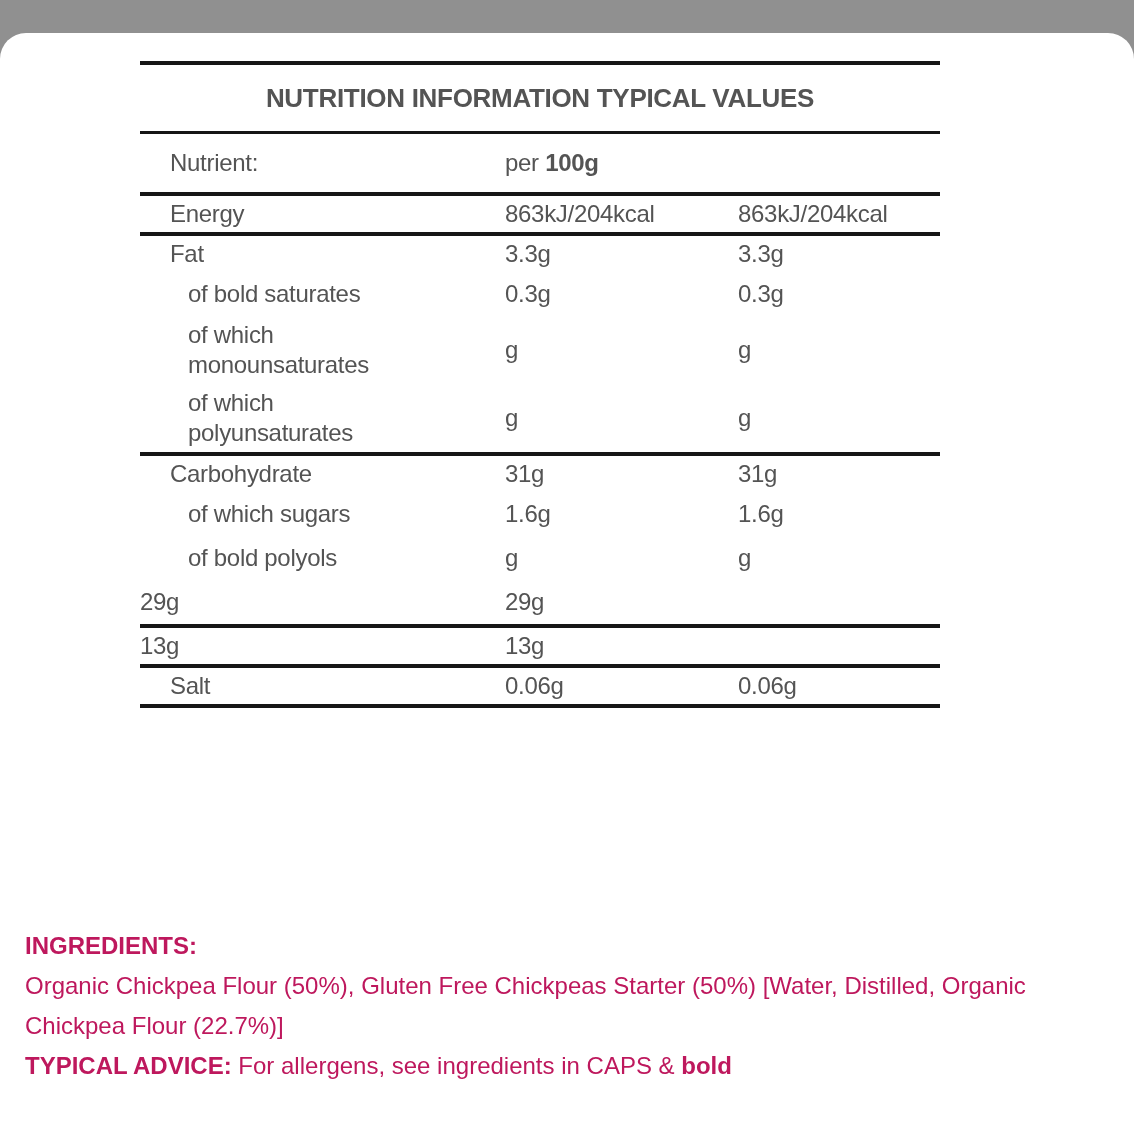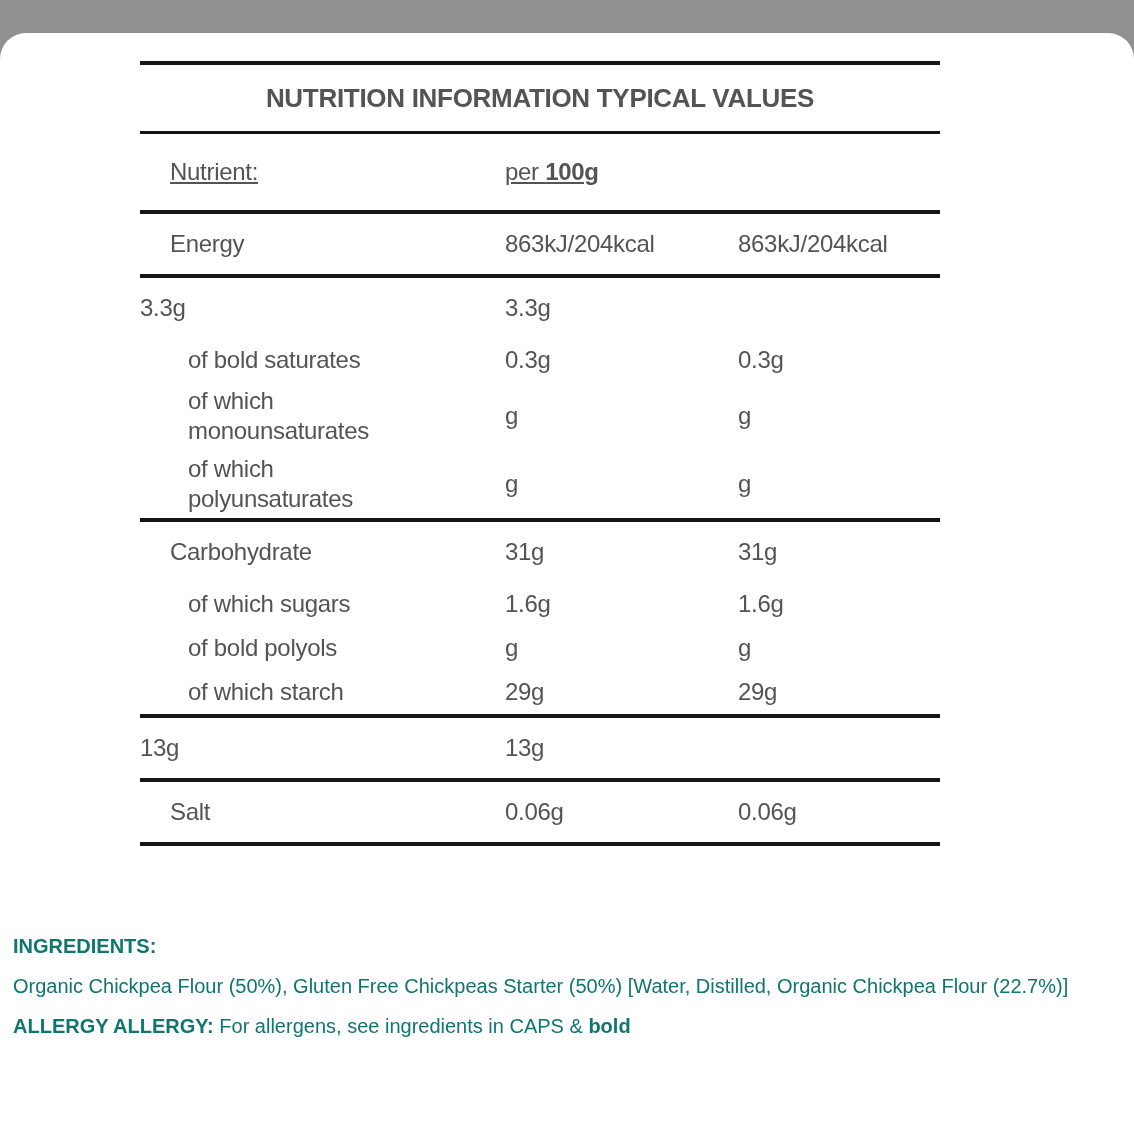--- a/index.html
+++ b/index.html
@@ -42,39 +42,38 @@
     border-bottom: 3px solid #161616;
   }
   .grid-row {
     display: grid;
     grid-template-columns: 365px 233px 202px;
     align-items: center;
     font-size: 24px;
     line-height: 30px;
   }
   .header-row {
-    padding: 23px 0;
+    padding: 14px 0;
     border-bottom: 4px solid #161616;
-    text-decoration: underline;
   }
   .c1 { padding-left: 30px; white-space: pre-line; }
   .row.indent .c1 { padding-left: 48px; }
-  .row.main { padding: 15px 0; }
+  .row.main { padding: 3px 0; }
   .row.sub  { padding: 7px 0; }
   .row.sub2 { padding: 4px 0; }
   .section-end { border-bottom: 4px solid #161616; }
   .bold { font-weight: bold; }
   
   .bottom-block {
     position: absolute;
-    left: 13px;
+    left: 25px;
     top: 893px;
     width: 1085px;
-    color: #0f766e;
-    font-size: 20px;
+    color: #be185d;
+    font-size: 24px;
     line-height: 40px;
   }
   .bottom-block div { margin: 0; }
 </style>
 </head>
 <body>
 
 <div class="stage">
   <div class="card">
 
@@ -87,20 +86,21 @@
         <div class="c2"><span>per </span><span class="bold">100g</span></div>
       </div>
 
       <div>
           <div class="grid-row row main section-end">
             <div class="c1">Energy</div>
             <div class="c2">863kJ/204kcal</div>
             <div class="c3">863kJ/204kcal</div>
           </div>
           <div class="grid-row row main">
+            <div class="c1">Fat</div>
             <div class="c2">3.3g</div>
             <div class="c3">3.3g</div>
           </div>
           <div class="grid-row row sub indent">
             <div class="c1">of bold saturates</div>
             <div class="c2">0.3g</div>
             <div class="c3">0.3g</div>
           </div>
           <div class="grid-row row sub2 indent">
             <div class="c1">of which
@@ -123,37 +123,36 @@
             <div class="c1">of which sugars</div>
             <div class="c2">1.6g</div>
             <div class="c3">1.6g</div>
           </div>
           <div class="grid-row row sub indent">
             <div class="c1">of bold polyols</div>
             <div class="c2">g</div>
             <div class="c3">g</div>
           </div>
           <div class="grid-row row sub indent section-end">
-            <div class="c1">of which starch</div>
             <div class="c2">29g</div>
             <div class="c3">29g</div>
           </div>
           <div class="grid-row row main section-end">
             <div class="c2">13g</div>
             <div class="c3">13g</div>
           </div>
           <div class="grid-row row main">
             <div class="c1">Salt</div>
             <div class="c2">0.06g</div>
             <div class="c3">0.06g</div>
           </div>
         </div>
 
     </div>
 
     <div class="bottom-block">
       <div class="bold">INGREDIENTS:</div>
       <div>Organic Chickpea Flour (50%), Gluten Free Chickpeas Starter (50%) [Water, Distilled, Organic Chickpea Flour (22.7%)]</div>
-      <div><span class="bold">ALLERGY ALLERGY:</span><span> For allergens, see ingredients in CAPS &amp; </span><span class="bold">bold</span></div>
+      <div><span class="bold">TYPICAL ADVICE:</span><span> For allergens, see ingredients in CAPS &amp; </span><span class="bold">bold</span></div>
     </div>
 
   </div>
 </div>
 
 </body></html>

